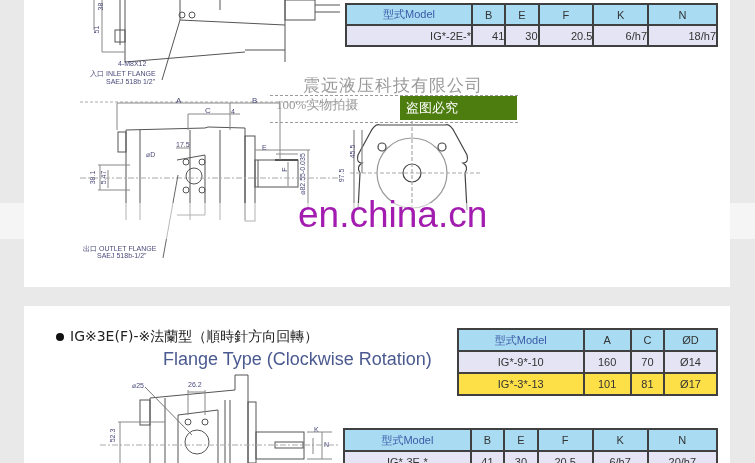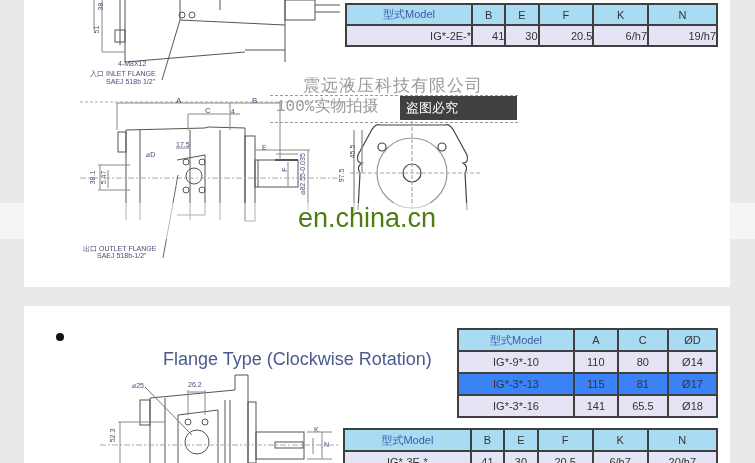--- a/index.html
+++ b/index.html
@@ -5,36 +5,36 @@
   html,body{margin:0;padding:0;}
   body{width:755px;height:463px;background:#e9e9e9;position:relative;overflow:hidden;font-family:"Liberation Sans",sans-serif;}
   .panel{position:absolute;background:#ffffff;}
   #panel1{left:24px;top:0;width:706px;height:287px;}
   #panel2{left:24px;top:306px;width:706px;height:157px;}
   table.spec{position:absolute;border-collapse:collapse;font-family:"Liberation Sans",sans-serif;font-size:11px;color:#333;border:2px solid #5a5a5a;}
   table.spec th,table.spec td{border:2px solid #404040;text-align:center;padding:0;}
   table.spec th{background:#a9dcf2;font-weight:normal;color:#333;}
   table.spec th.model{color:#3a5aa8;}
   table.spec td{background:#e4e4f4;}
-  table.spec tr.alt td{background:#3b82f6;}
+  table.spec tr.alt td{background:#fde047;}
   #tbl-top{left:345px;top:3px;width:373px;}
   #tbl-top th{height:19px;}
   #tbl-top td{height:19px;text-align:right;}
   #tbl-acd{left:457px;top:328px;width:261px;}
   #tbl-acd th,#tbl-acd td{height:20px;}
   #tbl-bottom{left:343px;top:428px;width:375px;}
   #tbl-bottom th{height:20px;}
   #tbl-bottom td{height:20px;}
   .drawing{position:absolute;}
   .wm-company{position:absolute;left:303px;top:74px;font-size:17px;color:#9a9a9a;letter-spacing:1px;font-family:Liberation Sans, sans-serif;}
-  .wm-photo{position:absolute;left:276px;top:96px;font-size:16px;color:#9a9a9a;font-family:Liberation Mono, monospace;}
-  .wm-badge{position:absolute;left:400px;top:96px;width:117px;height:24px;background:#404040;color:#ffffff;font-size:13px;line-height:24px;padding-left:6px;box-sizing:border-box;font-family:"DejaVu Sans",sans-serif;}
+  .wm-photo{position:absolute;left:276px;top:96px;font-size:13px;color:#9a9a9a;font-family:Liberation Serif, serif;}
+  .wm-badge{position:absolute;left:400px;top:96px;width:117px;height:24px;background:#4d7c0f;color:#ffffff;font-size:13px;line-height:24px;padding-left:6px;box-sizing:border-box;font-family:"DejaVu Sans",sans-serif;}
   .wm-dash{position:absolute;border-top:1px dashed #9a9a9a;}
   .band{position:absolute;left:0;top:203px;width:755px;height:36px;background:rgba(255,255,255,0.55);}
-  .wm-site{position:absolute;left:298px;top:203px;font-size:27px;color:#4d7c0f;font-family:"Liberation Sans",sans-serif;}
+  .wm-site{position:absolute;left:298px;top:194px;font-size:37px;color:#a21caf;font-family:"Liberation Sans",sans-serif;}
   .section-title{position:absolute;left:56px;top:328px;font-size:14px;color:#222;font-family:"DejaVu Sans",sans-serif;}
   .section-title .bullet{display:inline-block;width:8px;height:8px;border-radius:50%;background:#111;margin-right:6px;vertical-align:middle;}
   .section-sub{position:absolute;left:163px;top:349px;font-size:18px;color:#4a5a90;font-family:"Liberation Sans",sans-serif;}
   .lbl{position:absolute;font-size:7px;color:#4a4a7a;font-family:"Liberation Sans",sans-serif;white-space:nowrap;}
 </style>
 </head>
 <body>
 
 <div class="panel" id="panel1"></div>
 <div class="panel" id="panel2"></div>
@@ -147,61 +147,55 @@
     <th>F</th>
     <th>K</th>
     <th>N</th>
   </tr>
   <tr>
     <td>IG*-2E-*</td>
     <td>41</td>
     <td>30</td>
     <td>20.5</td>
     <td>6/h7</td>
-    <td>19/h7</td>
+    <td>18/h7</td>
   </tr>
 </tbody>
   </table>
 
 <div class="wm-dash" style="left:270px;top:95px;width:248px;"></div>
 <div class="wm-dash" style="left:270px;top:122px;width:248px;"></div>
 <div class="wm-company">震远液压科技有限公司</div>
 <div class="wm-photo">100%实物拍摄</div>
 <div class="wm-badge">盗图必究</div>
 <div class="band"></div>
 <div class="wm-site">en.china.cn</div>
 
-<div class="section-title"><span class="bullet"></span></div>
+<div class="section-title"><span class="bullet"></span><span>IG※3E(F)-※法蘭型（順時針方向回轉）</span></div>
 <div class="section-sub">Flange Type (Clockwise Rotation)</div>
 
 <table class="spec" id="tbl-acd">
   <tbody>
       <tr>
     <th class="model">型式Model</th>
     <th>A</th>
     <th>C</th>
     <th>ØD</th>
   </tr>
   <tr>
     <td>IG*-9*-10</td>
-    <td>110</td>
-    <td>80</td>
+    <td>160</td>
+    <td>70</td>
     <td>Ø14</td>
   </tr>
   <tr class="alt">
     <td>IG*-3*-13</td>
-    <td>115</td>
+    <td>101</td>
     <td>81</td>
     <td>Ø17</td>
-  </tr>
-  <tr>
-    <td>IG*-3*-16</td>
-    <td>141</td>
-    <td>65.5</td>
-    <td>Ø18</td>
   </tr>
 </tbody>
   </table>
 
 <svg class="drawing" style="left:100px;top:370px;" width="240" height="93" viewBox="0 0 240 93">
   <g fill="none" stroke="#555" stroke-width="1">
     <rect x="40" y="30" width="10" height="25"></rect>
     <line x1="50" y1="28" x2="50" y2="93"></line>
     <polyline points="50,28 135,20 135,5 148,5 148,28"></polyline>
     <line x1="148" y1="28" x2="148" y2="93"></line>

